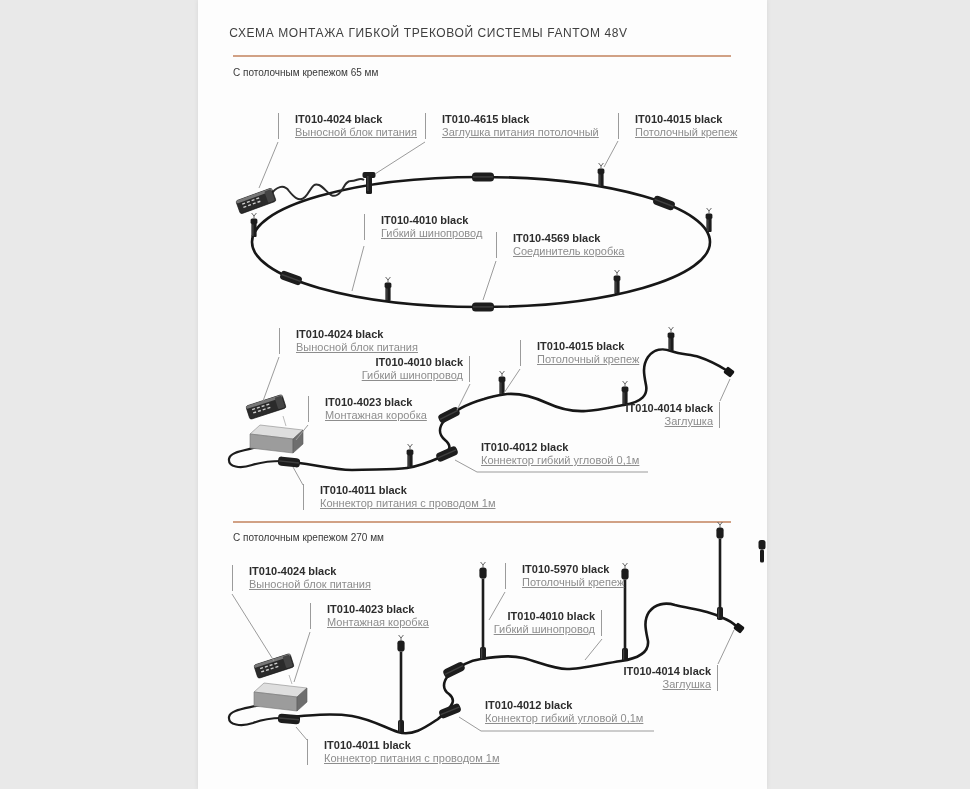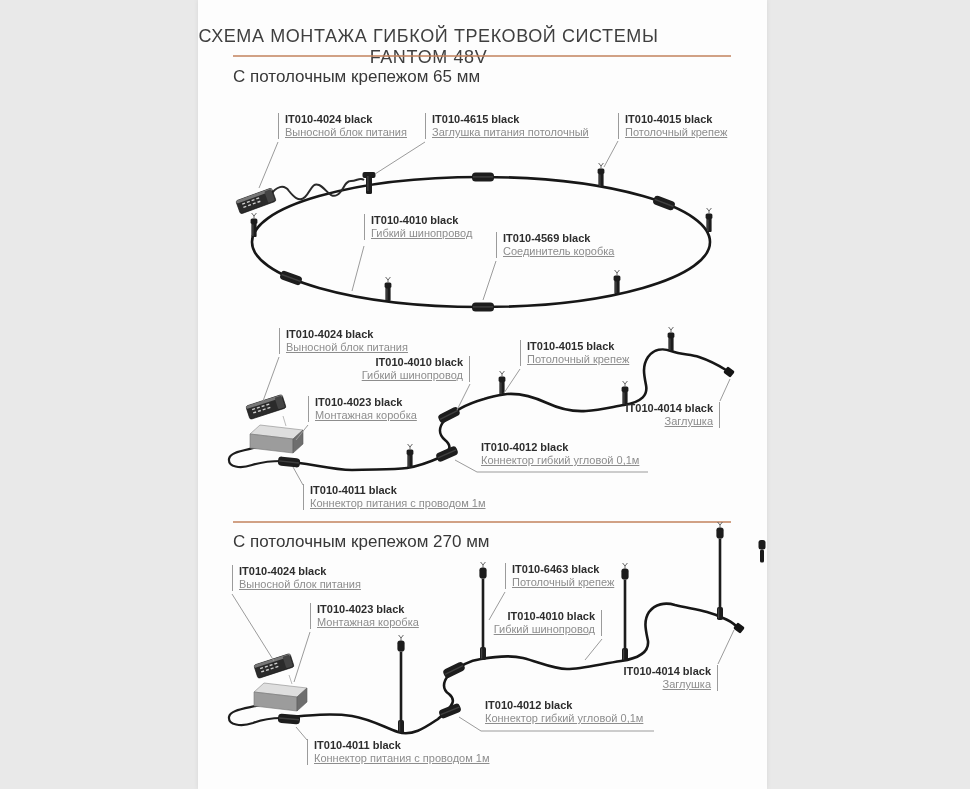--- a/index.html
+++ b/index.html
@@ -7,30 +7,30 @@
     width:970px;height:789px;position:relative;overflow:hidden;
     background:#e9e9e9;
     font-family:"Liberation Sans", sans-serif;
   }
   .panel{
     position:absolute;left:198px;top:0;width:569px;height:789px;
     background:#fdfdfd;box-shadow:0 0 5px rgba(0,0,0,.08);
   }
   .page-title{
     position:absolute;left:198px;top:26px;width:461px;
-    text-align:center;font-size:18px;letter-spacing:.6px;color:#3f3f3f;
+    text-align:center;font-size:12px;letter-spacing:.6px;color:#3f3f3f;
   }
   .section-heading{
-    position:absolute;font-size:17px;color:#383838;
+    position:absolute;font-size:10px;color:#383838;
   }
   svg.draw{position:absolute;left:0;top:0;}
   .lbl{position:absolute;font-size:11px;line-height:13px;white-space:nowrap;}
   .lbl .code{display:block;font-weight:700;color:#2d2d2d;}
   .lbl .name{display:block;color:#8d8d8d;text-decoration:underline;}
-  .tickL{border-left:1px solid #9b9b9b;padding-left:6px;}
+  .tickL{border-left:1px solid #9b9b9b;padding-left:16px;}
   .tickR{border-right:1px solid #9b9b9b;padding-right:6px;text-align:right;}
 </style>
 </head>
 <body>
 
 <div class="panel"></div>
 
 <div class="page-title">СХЕМА МОНТАЖА ГИБКОЙ ТРЕКОВОЙ СИСТЕМЫ FANTOM 48V</div>
 <div class="section-heading" style="left:233px;top:67px">С потолочным крепежом 65 мм</div>
 <div class="section-heading" style="left:233px;top:532px">С потолочным крепежом 270 мм</div>
@@ -225,21 +225,21 @@
 <div class="lbl tickL" style="left:303px;top:484px">
   <span class="code">IT010-4011 black</span>
   <span class="name">Коннектор питания с проводом 1м</span>
 </div>
 
 <div class="lbl tickL" style="left:232px;top:565px">
   <span class="code">IT010-4024 black</span>
   <span class="name">Выносной блок питания</span>
 </div>
 <div class="lbl tickL" style="left:505px;top:563px">
-  <span class="code">IT010-6463 black</span>
+  <span class="code">IT010-5970 black</span>
   <span class="name">Потолочный крепеж</span>
 </div>
 <div class="lbl tickL" style="left:310px;top:603px">
   <span class="code">IT010-4023 black</span>
   <span class="name">Монтажная коробка</span>
 </div>
 <div class="lbl tickR" style="right:368px;top:610px">
   <span class="code">IT010-4010 black</span>
   <span class="name">Гибкий шинопровод</span>
 </div>

